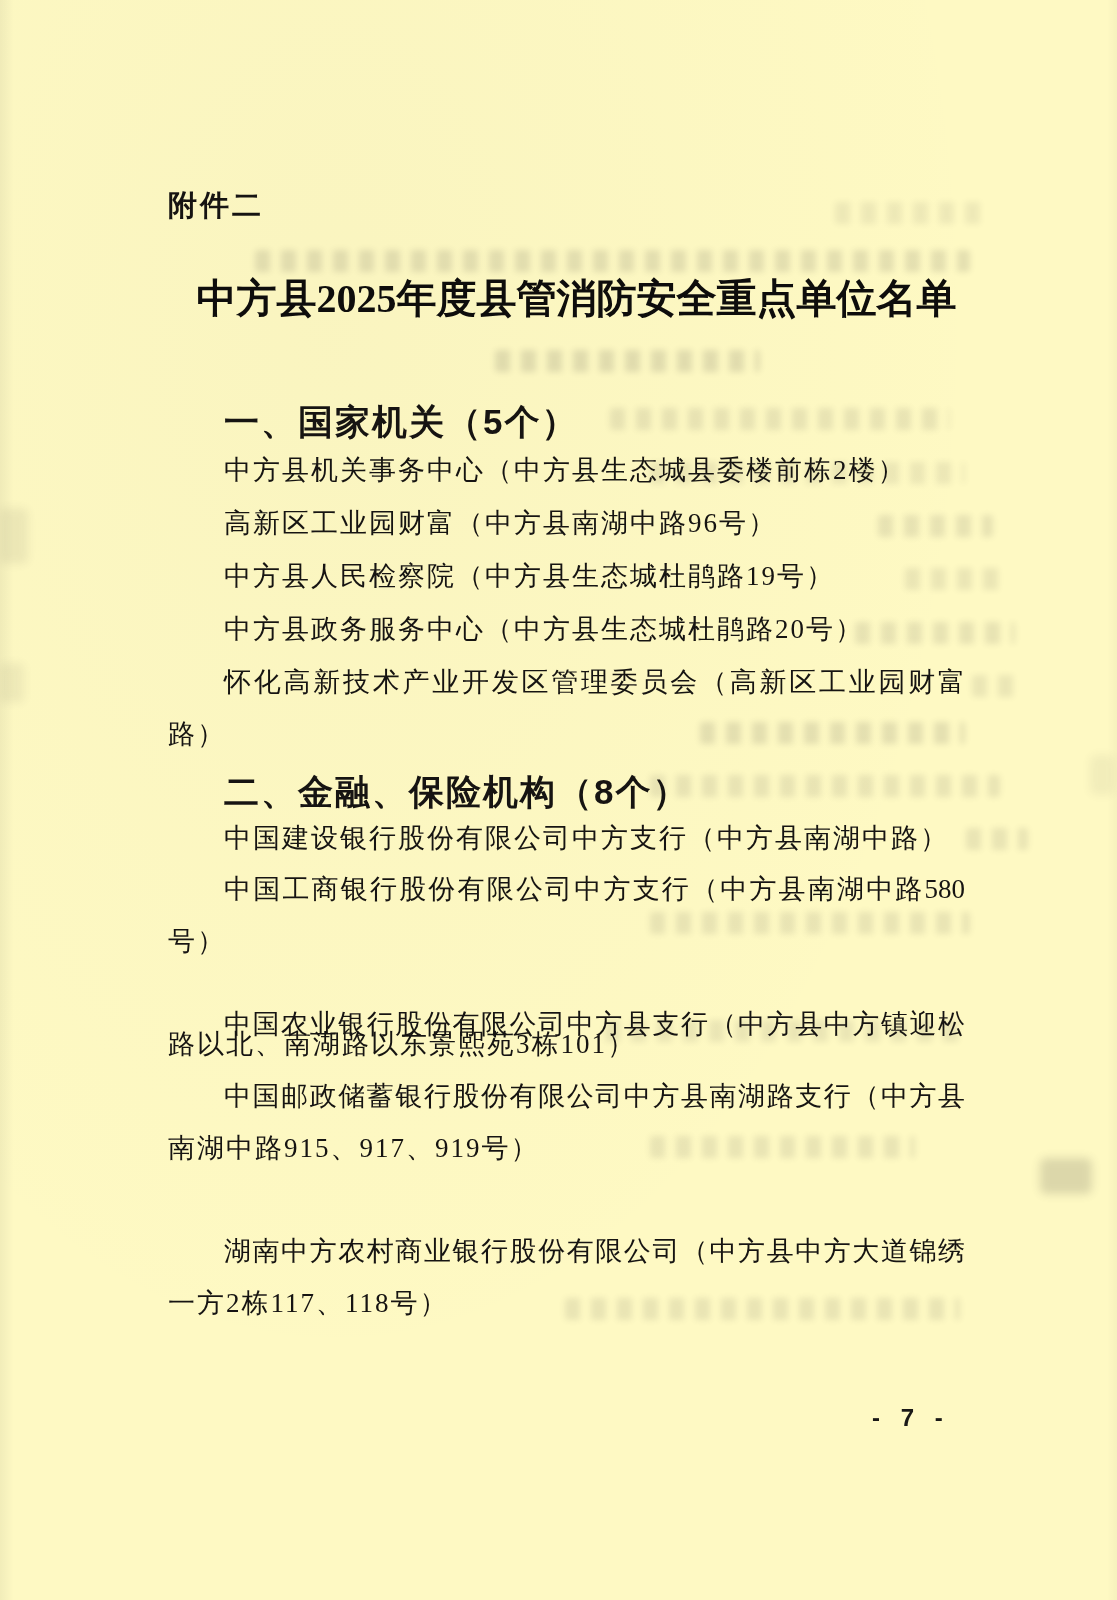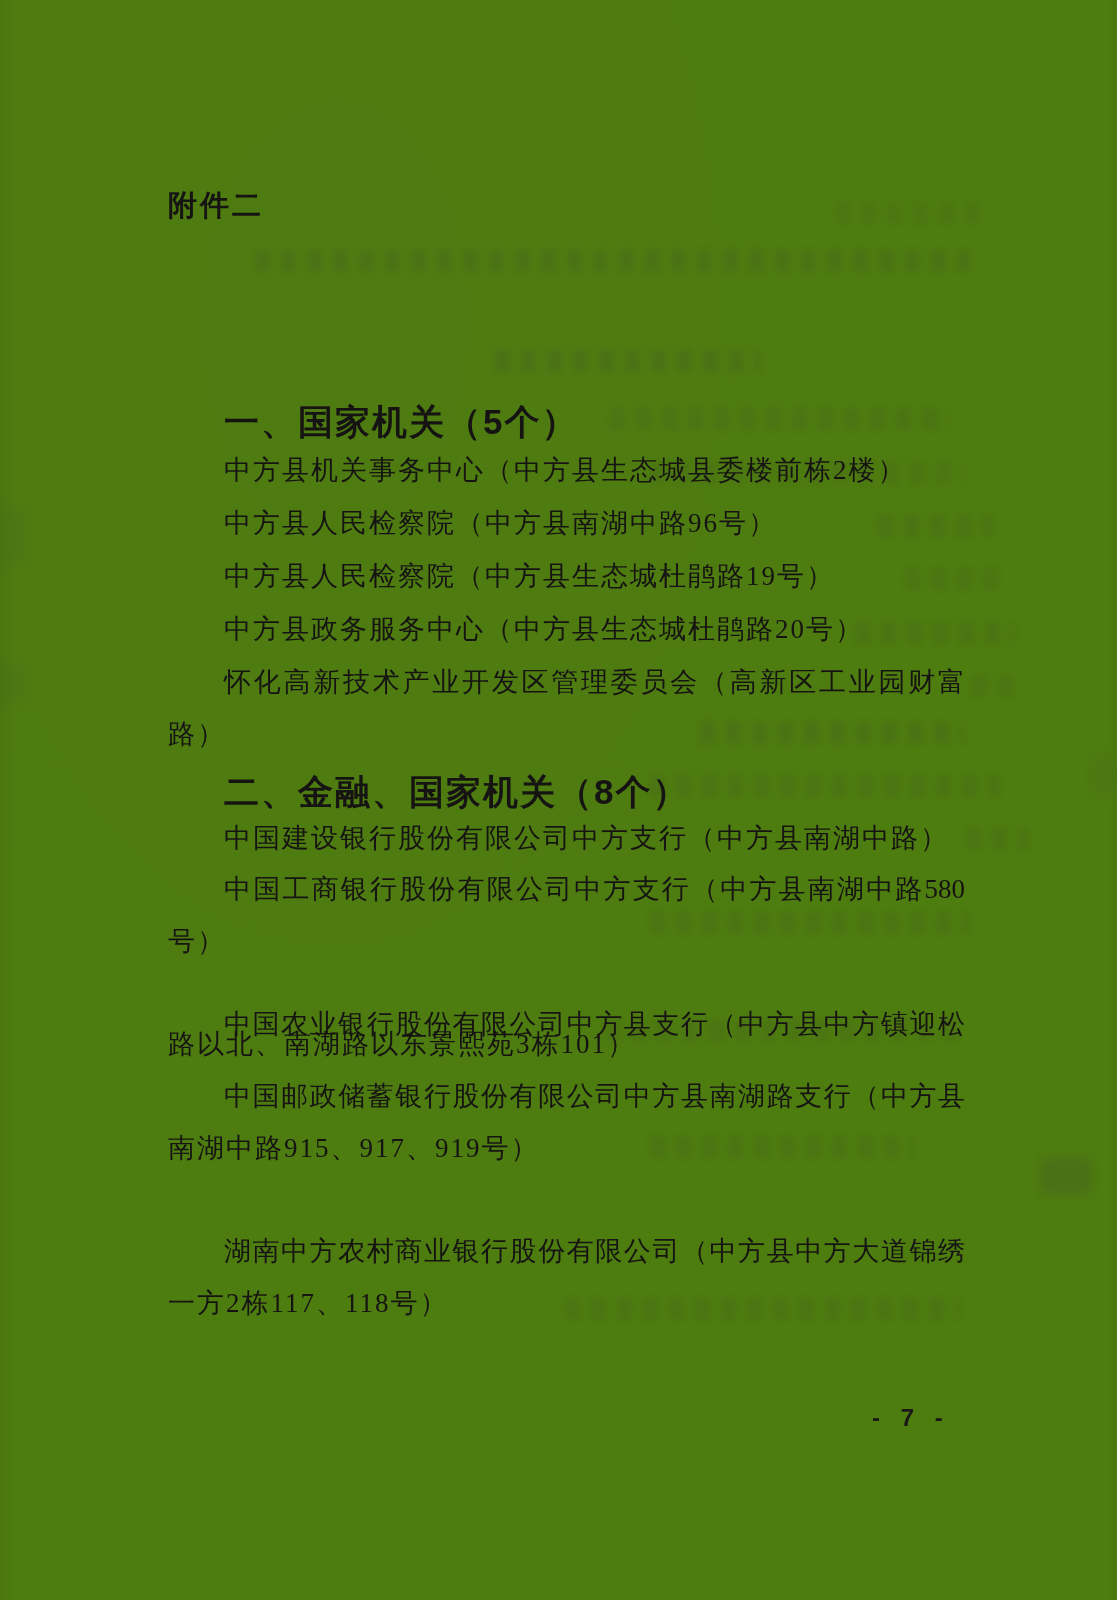--- a/index.html
+++ b/index.html
@@ -5,21 +5,21 @@
   html, body { margin: 0; padding: 0; }
   body {
     width: 1117px; height: 1600px;
     background: #ffffff;
     overflow: hidden;
     font-family: "Liberation Serif", "DejaVu Serif", serif;
   }
   .page {
     position: relative;
     width: 1117px; height: 1600px;
-    background: #4d7c0f;
+    background: #fef9c3;
   }
   
   .page::before {
     content: "";
     position: absolute; inset: 0;
     background:
       linear-gradient(90deg, rgba(0,0,0,0.05), rgba(0,0,0,0) 14px),
       linear-gradient(270deg, rgba(0,0,0,0.03), rgba(0,0,0,0) 10px),
       radial-gradient(ellipse at 30% 20%, rgba(120,110,90,0.03), rgba(0,0,0,0) 60%);
     pointer-events: none;
@@ -111,31 +111,32 @@
   <div class="smudge" style="top:1020px; left:605px; width:355px; opacity:.11;"></div>
   <div class="smudge" style="top:1136px; left:650px; width:265px; opacity:.12;"></div>
   <div class="smudge" style="top:1298px; left:565px; width:395px; opacity:.12;"></div>
   <div class="blob" style="top:1158px; left:1040px; width:52px; height:36px; opacity:.22;"></div>
   <div class="blob" style="top:508px; left:0; width:28px; height:56px; opacity:.10;"></div>
   <div class="blob" style="top:663px; left:0; width:24px; height:40px; opacity:.09;"></div>
   <div class="blob" style="top:755px; left:1090px; width:24px; height:40px; opacity:.08;"></div>
 
   <div class="ln attach" style="top:186px">附件二</div>
 
+  <div class="ln title" style="top:272px">中方县2025年度县管消防安全重点单位名单</div>
 
   <div class="ln heading indent" style="top:398px">一、国家机关（5个）</div>
 
   <div class="ln indent" style="top:452px">中方县机关事务中心（中方县生态城县委楼前栋2楼）</div>
-  <div class="ln indent" style="top:505px">中方县人民检察院（中方县南湖中路96号）</div>
+  <div class="ln indent" style="top:505px">高新区工业园财富（中方县南湖中路96号）</div>
   <div class="ln indent" style="top:558px">中方县人民检察院（中方县生态城杜鹃路19号）</div>
   <div class="ln indent" style="top:611px">中方县政务服务中心（中方县生态城杜鹃路20号）</div>
   <div class="ln indent just" style="top:664px">怀化高新技术产业开发区管理委员会（高新区工业园财富</div>
   <div class="ln" style="top:716px">路）</div>
 
-  <div class="ln heading indent" style="top:768px">二、金融、国家机关（8个）</div>
+  <div class="ln heading indent" style="top:768px">二、金融、保险机构（8个）</div>
 
   <div class="ln indent" style="top:820px">中国建设银行股份有限公司中方支行（中方县南湖中路）</div>
   <div class="ln indent just" style="top:871px">中国工商银行股份有限公司中方支行（中方县南湖中路580</div>
   <div class="ln" style="top:923px">号）</div>
   <div class="ln indent just" style="top:1006px">中国农业银行股份有限公司中方县支行（中方县中方镇迎松</div>
   <div class="ln" style="top:1026px">路以北、南湖路以东景熙苑3栋101）</div>
   <div class="ln indent just" style="top:1078px">中国邮政储蓄银行股份有限公司中方县南湖路支行（中方县</div>
   <div class="ln" style="top:1130px">南湖中路915、917、919号）</div>
   <div class="ln indent just" style="top:1233px">湖南中方农村商业银行股份有限公司（中方县中方大道锦绣</div>
   <div class="ln" style="top:1285px">一方2栋117、118号）</div>

